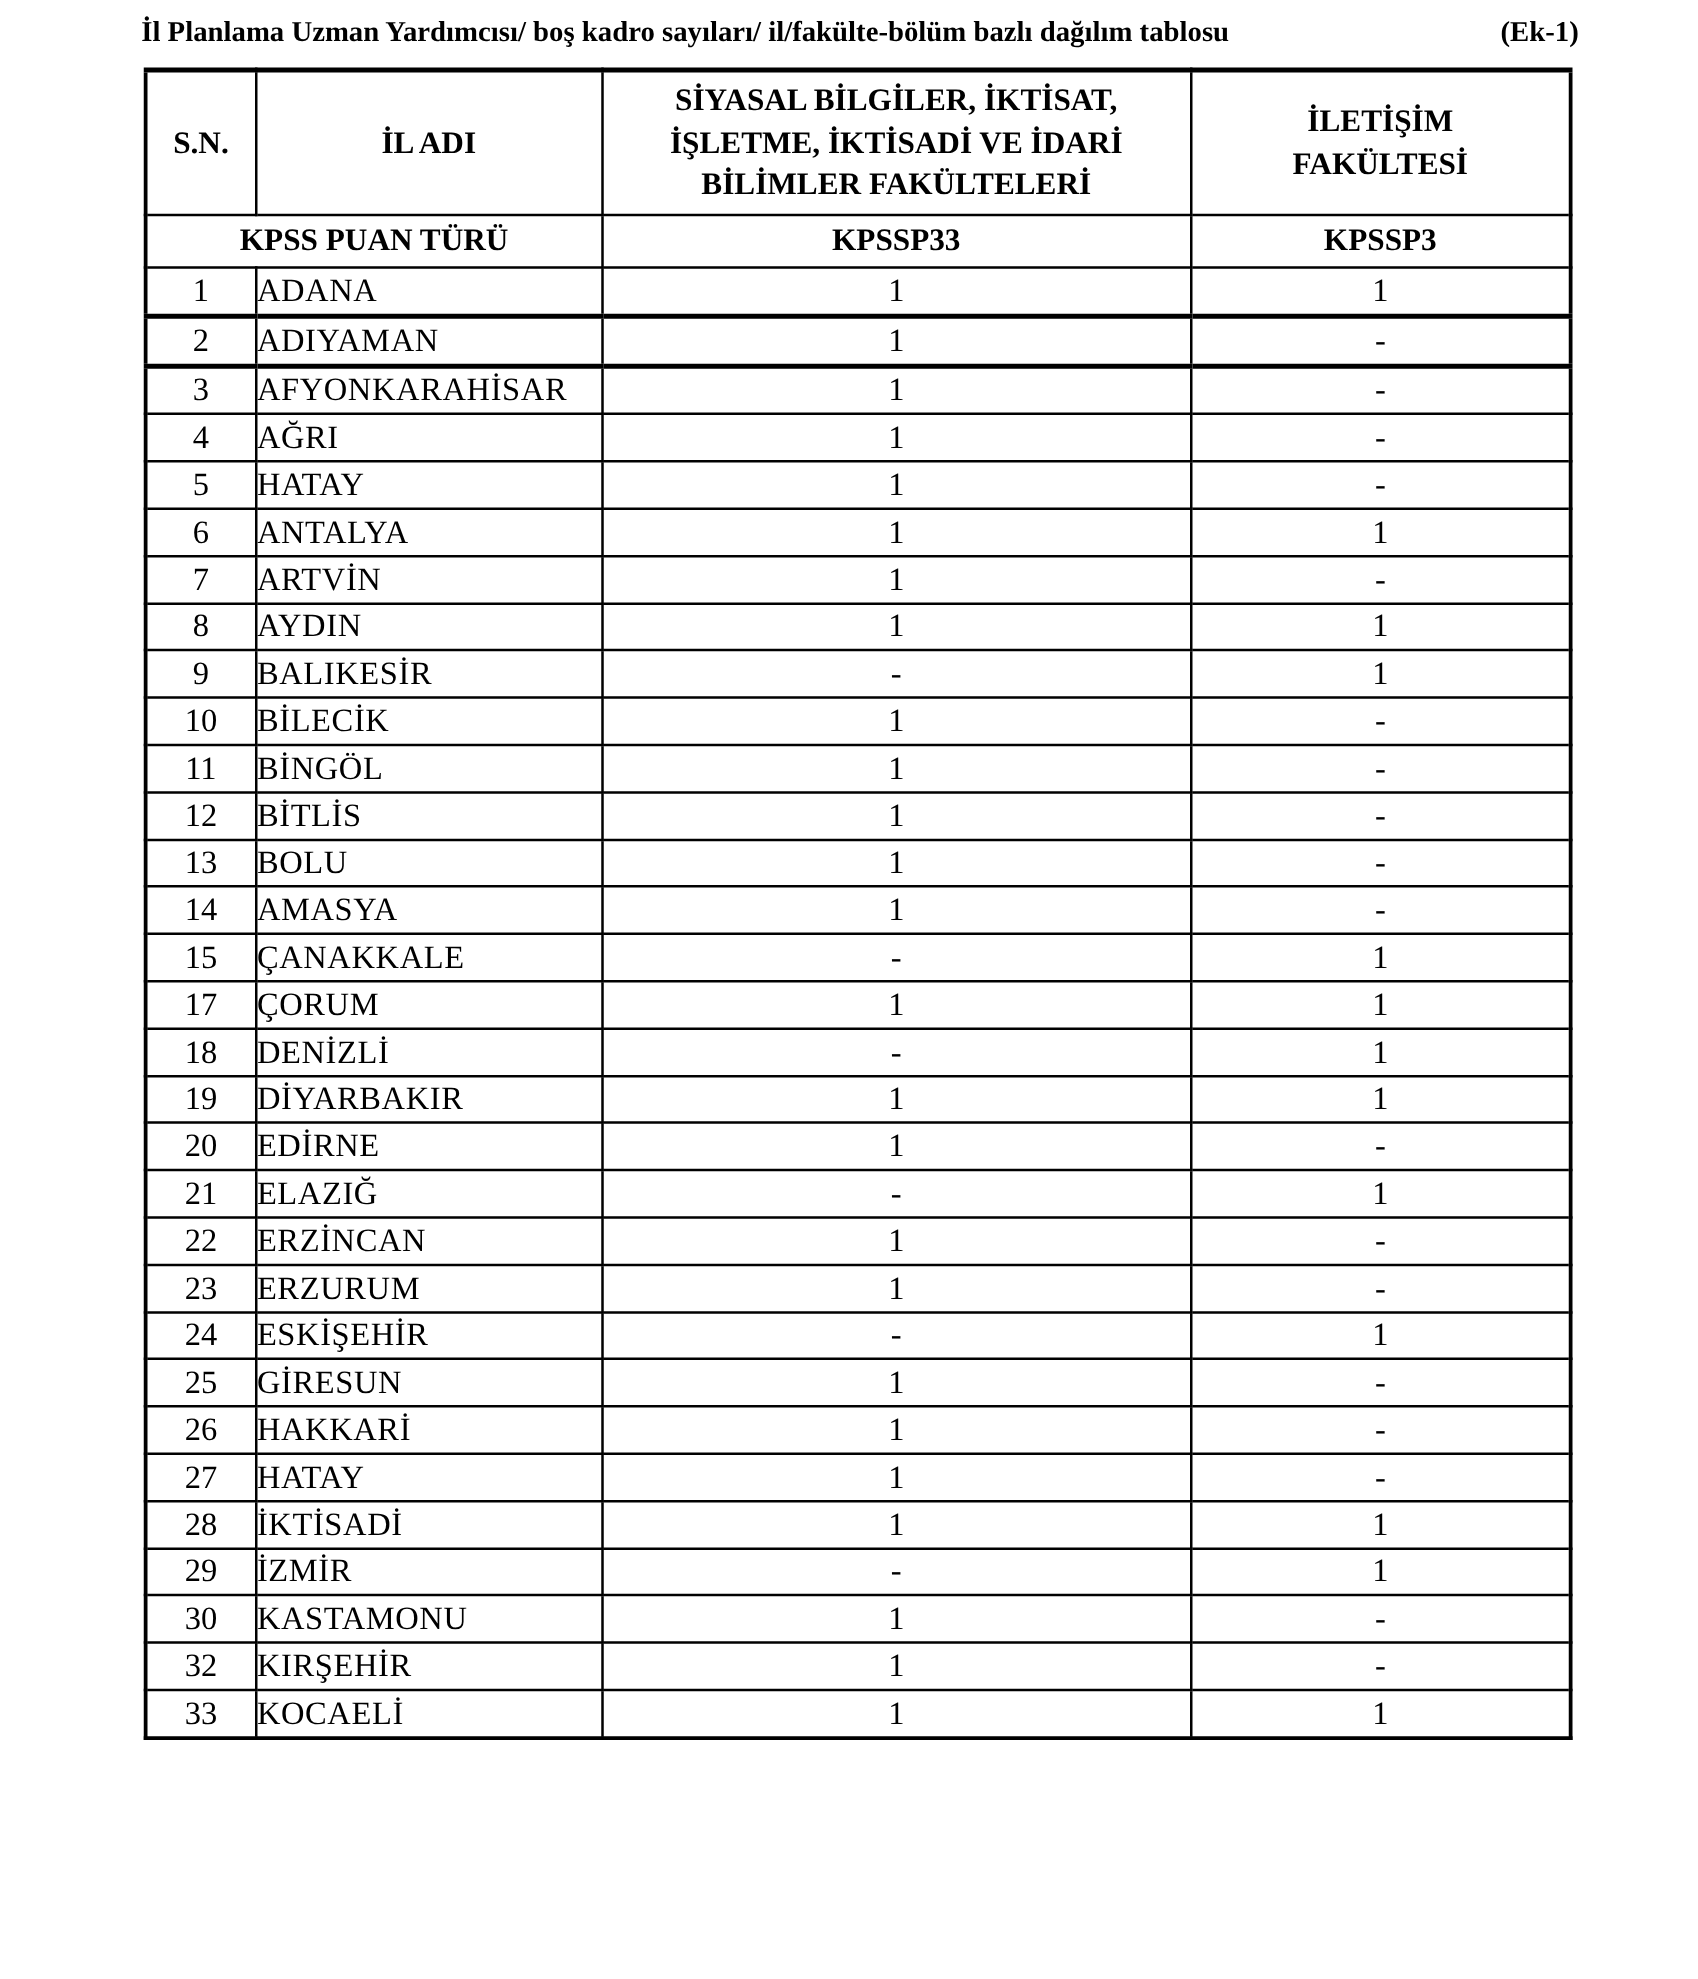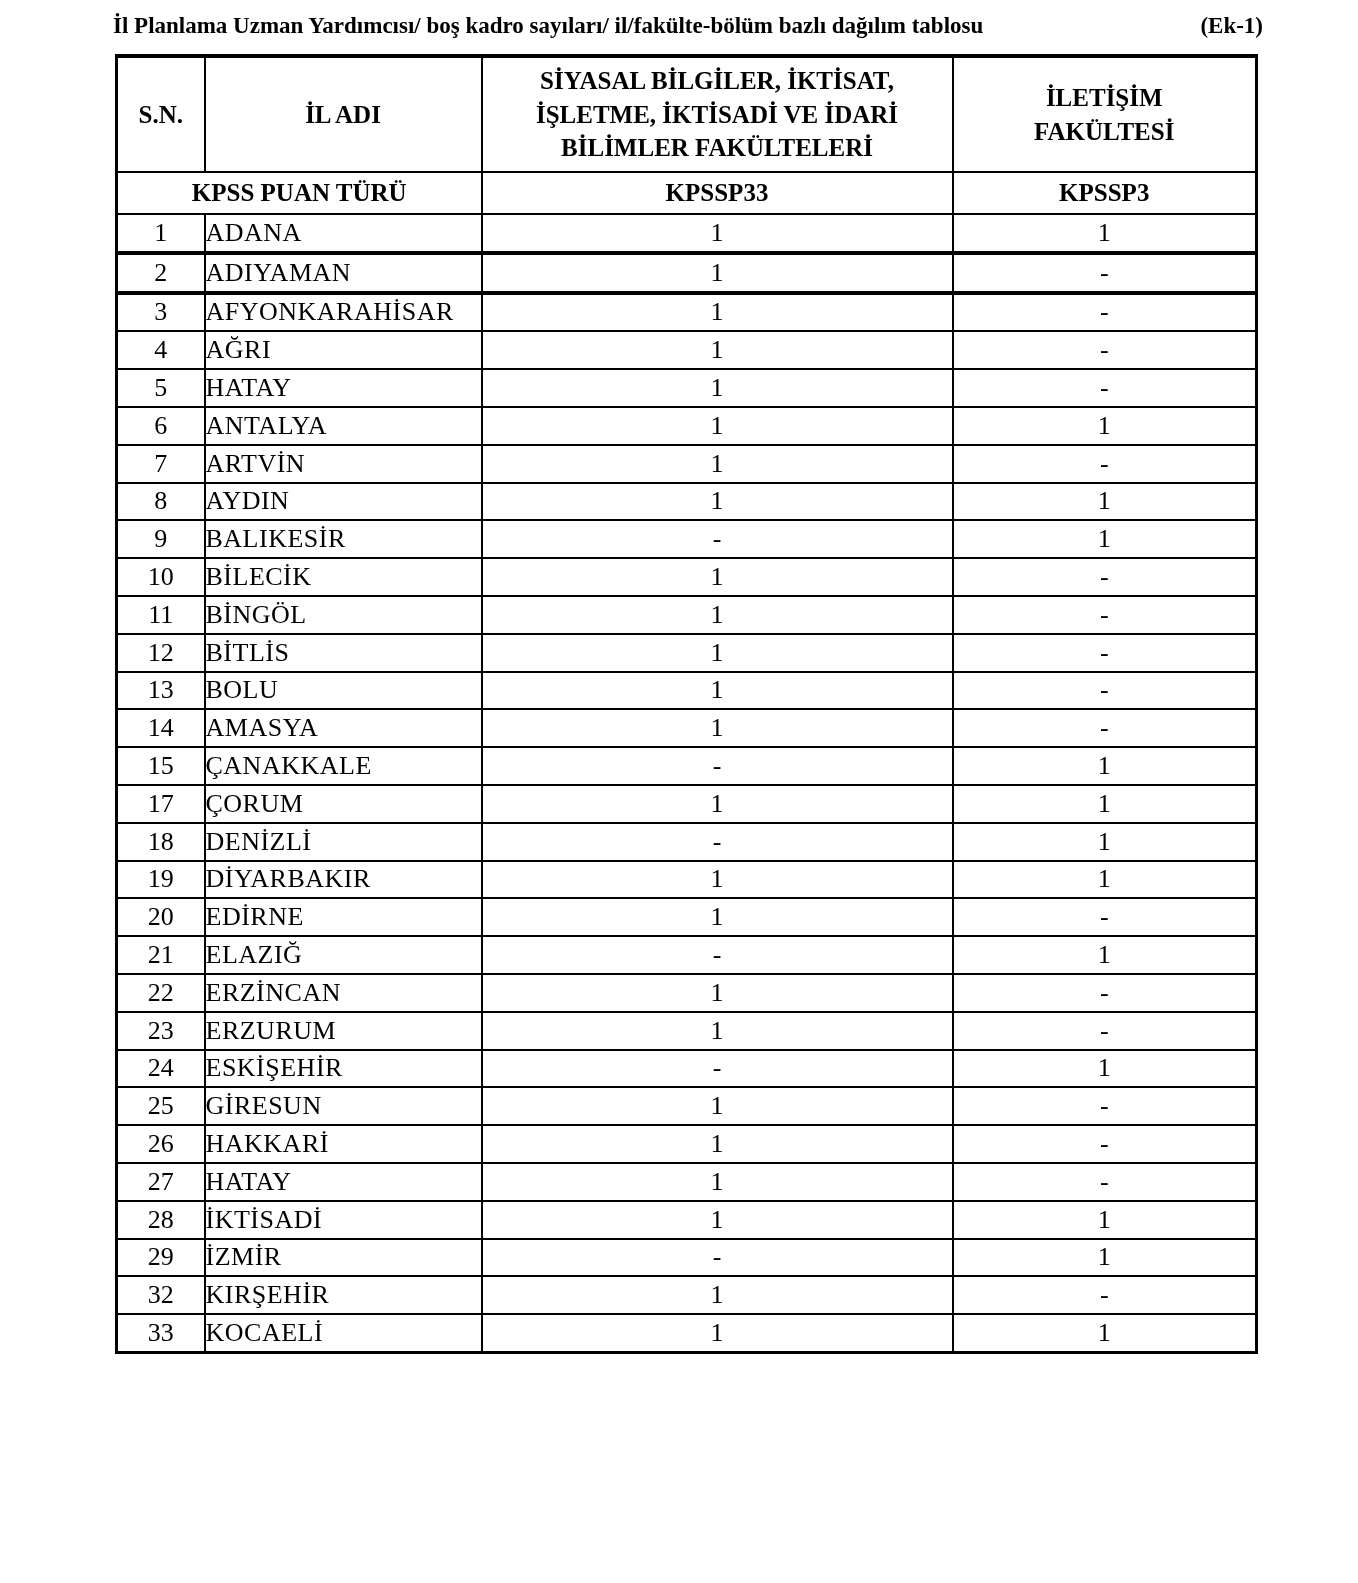--- a/index.html
+++ b/index.html
@@ -269,20 +269,26 @@
           <td class="val-cell">1</td>
           <td class="val-cell">1</td>
         </tr>
         <tr>
           <td class="sn-cell">29</td>
           <td class="city-cell">İZMİR</td>
           <td class="val-cell">-</td>
           <td class="val-cell">1</td>
         </tr>
         <tr>
+          <td class="sn-cell">30</td>
+          <td class="city-cell">KASTAMONU</td>
+          <td class="val-cell">1</td>
+          <td class="val-cell">-</td>
+        </tr>
+        <tr>
           <td class="sn-cell">32</td>
           <td class="city-cell">KIRŞEHİR</td>
           <td class="val-cell">1</td>
           <td class="val-cell">-</td>
         </tr>
         <tr>
           <td class="sn-cell">33</td>
           <td class="city-cell">KOCAELİ</td>
           <td class="val-cell">1</td>
           <td class="val-cell">1</td>

